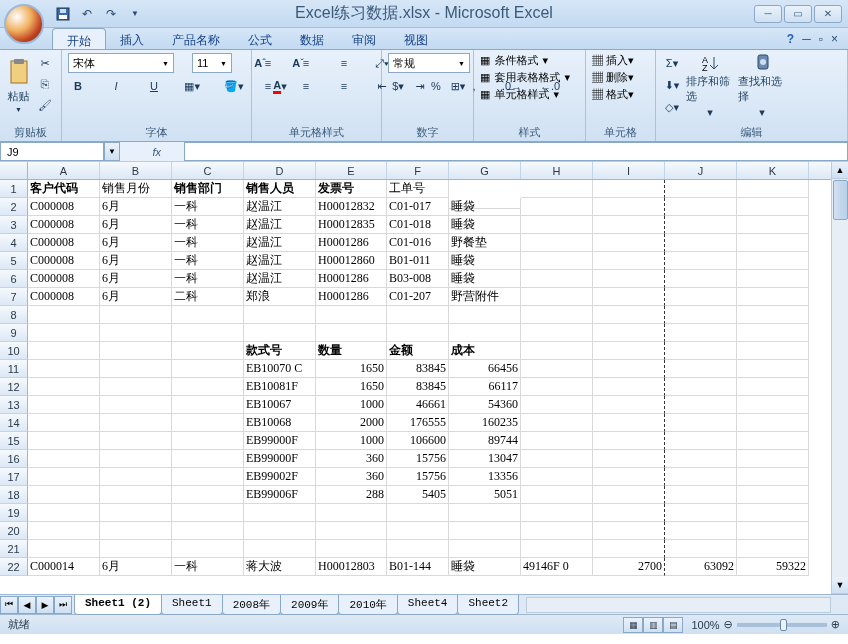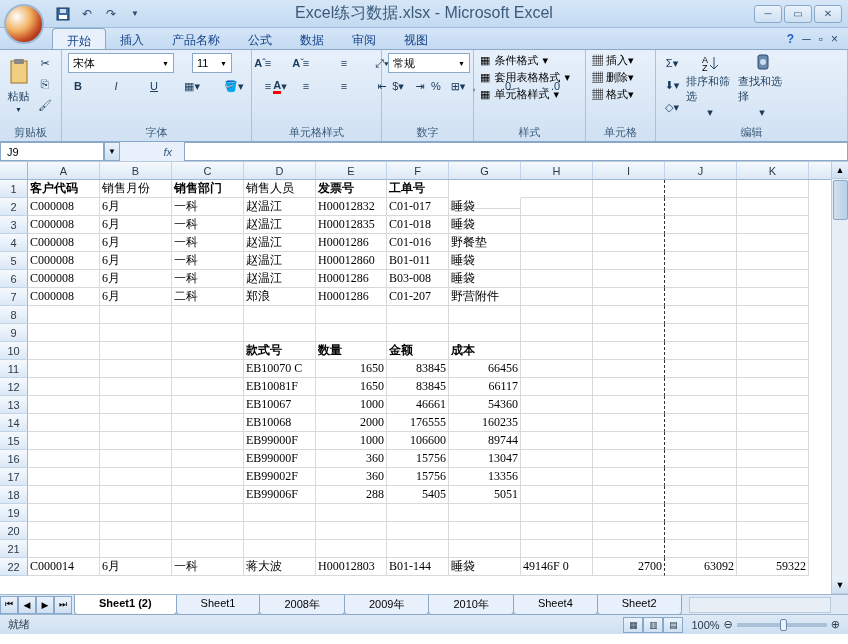--- a/index.html
+++ b/index.html
@@ -28,21 +28,21 @@
 .big-btn { width: 40px; height: 66px; display: flex; flex-direction: column; align-items: center; justify-content: center; gap: 2px; font-size: 11px; color: #1a3a5a; }
 .small-btn { width: 20px; height: 20px; border: 1px solid transparent; display: flex; align-items: center; justify-content: center; font-size: 11px; color: #1a3a5a; }
 .combo { height: 20px; background: #fff; border: 1px solid #8aa8c8; display: flex; align-items: center; padding: 0 4px; font-size: 11px; }
 .btn-row { display: flex; gap: 18px; }
 .btn-col { display: flex; flex-direction: column; gap: 1px; }
 
 
 .formula-row { height: 20px; display: flex; border-bottom: 1px solid #bcd; background: #e8f1fb; }
 .name-box { width: 104px; background: #fff; border: 1px solid #8aa8c8; display: flex; align-items: center; padding: 0 6px; font-size: 11px; }
 .name-box-dd { width: 16px; border: 1px solid #8aa8c8; background: linear-gradient(#eaf2fb,#cfe0f2); display: flex; align-items: center; justify-content: center; font-size: 8px; }
-.fx { width: 64px; display: flex; align-items: center; justify-content: flex-end; padding-right: 12px; color: #3a5a7a; font-style: italic; font-size: 11px; }
+.fx { width: 64px; display: flex; align-items: center; justify-content: flex-end; padding-right: 23px; color: #3a5a7a; font-style: italic; font-size: 11px; }
 .formula-input { flex: 1; background: #fff; border: 1px solid #8aa8c8; }
 
 
 .grid-wrap { position: relative; }
 .colhdr-row { display: flex; height: 18px; background: linear-gradient(#f5f9fd,#dce8f5); border-bottom: 1px solid #9fb8d2; }
 .selall { width: 28px; border-right: 1px solid #9fb8d2; }
 .colhdr { width: 72px; border-right: 1px solid #c2d4e8; text-align: center; font-size: 11px; color: #2a3a4a; line-height: 18px; }
 .colhdr.E { width: 71px; }
 .colhdr.F { width: 62px; }
 .rows { height: 414px; overflow: hidden; background: #fff; position: relative; }
@@ -55,21 +55,21 @@
 .pgbrk { border-right: 1px dashed #333 !important; }
 .vscroll { position: absolute; right: 0; top: 0; width: 17px; height: 432px; background: #e8eef6; border-left: 1px solid #bcd; }
 .vscroll .thumb { position: absolute; top: 18px; left: 1px; width: 15px; height: 40px; background: linear-gradient(90deg,#d0e0f0,#b8d0e8); border: 1px solid #8aa8c8; border-radius: 2px; }
 .vscroll .arr { height: 17px; background: linear-gradient(#eaf2fb,#cfe0f2); border-bottom: 1px solid #bcd; text-align: center; font-size: 9px; line-height: 17px; }
 
 
 .sheettab-row { height: 20px; display: flex; background: #dfe9f5; border-top: 1px solid #9fb8d2; align-items: center; }
 .sheet-nav { display: flex; }
 .sheet-nav-btn { width: 18px; height: 18px; border: 1px solid #8aa8c8; background: linear-gradient(#eaf2fb,#cfe0f2); display: flex; align-items: center; justify-content: center; font-size: 9px; }
 .sheettabs { display: flex; margin-left: 2px; }
-.sheettab { padding: 2px 24px; background: #e8f1fb; border: 1px solid #8aa8c8; border-top: none; font-size: 11px; border-radius: 0 0 4px 4px; margin-right: -1px; }
+.sheettab { padding: 2px 10px; background: #e8f1fb; border: 1px solid #8aa8c8; border-top: none; font-size: 11px; border-radius: 0 0 4px 4px; margin-right: -1px; font-family: Liberation Mono, monospace; }
 .sheettab.active { background: #fff; font-weight: bold; }
 .hscroll { flex: 1; margin-left: 8px; height: 16px; background: #e8eef6; border: 1px solid #bcd; position: relative; margin-right: 17px; }
 
 
 .status { height: 20px; background: linear-gradient(#dfe9f5,#cfe0f2); border-top: 1px solid #9fb8d2; display: flex; align-items: center; padding: 0 8px; font-size: 11px; color: #2a3a4a; }
 .view-btns { margin-left: auto; display: flex; gap: 0; }
 .view-btn { width: 20px; height: 16px; border: 1px solid #8aa8c8; background: linear-gradient(#eaf2fb,#cfe0f2); display: flex; align-items: center; justify-content: center; font-size: 9px; }
 .zoom { margin-left: 8px; display: flex; align-items: center; gap: 4px; }
 .slider { width: 90px; height: 4px; background: #a8c0d8; position: relative; }
 .slider .sthumb { position: absolute; left: 43px; top: -4px; width: 7px; height: 12px; background: #eaf2fb; border: 1px solid #6a8aad; border-radius: 2px; }
@@ -276,23 +276,23 @@
         <div class="colhdr J">J</div>
         <div class="colhdr K">K</div>
       </div>
   </div>
   <div class="rows" id="rows">
       <div class="row">
         <div class="rowhdr">1</div>
         <div class="cell A" style="font-weight: bold;">客户代码</div>
         <div class="cell B" style="font-weight: normal;">销售月份</div>
         <div class="cell C" style="font-weight: bold;">销售部门</div>
-        <div class="cell D" style="font-weight: normal;">销售人员</div>
+        <div class="cell D" style="font-weight: bold;">销售人员</div>
         <div class="cell E" style="font-weight: bold;">发票号</div>
-        <div class="cell F" style="font-weight: bold;">工单号</div>
+        <div class="cell F" style="font-weight: normal;">工单号</div>
         <div class="cell G" style="font-weight: bold; margin-top: 28px;">产品名称</div>
         <div class="cell H"></div>
         <div class="cell I pgbrk"></div>
         <div class="cell J"></div>
         <div class="cell K"></div>
       </div>
       <div class="row">
         <div class="rowhdr">2</div>
         <div class="cell A">C000008</div>
         <div class="cell B">6月</div>

